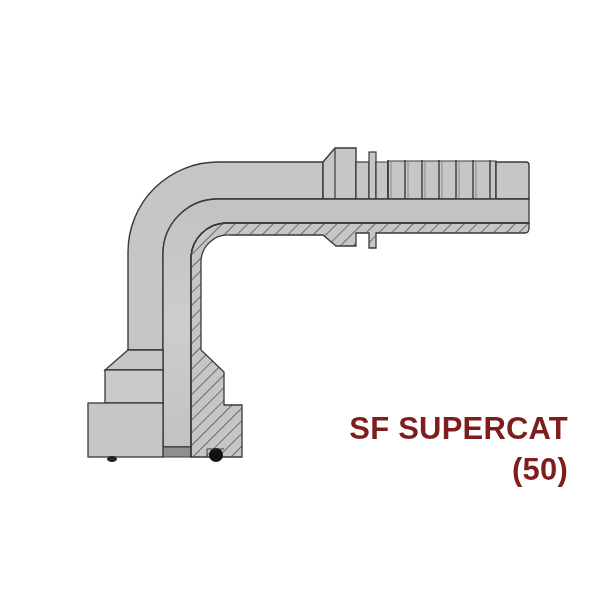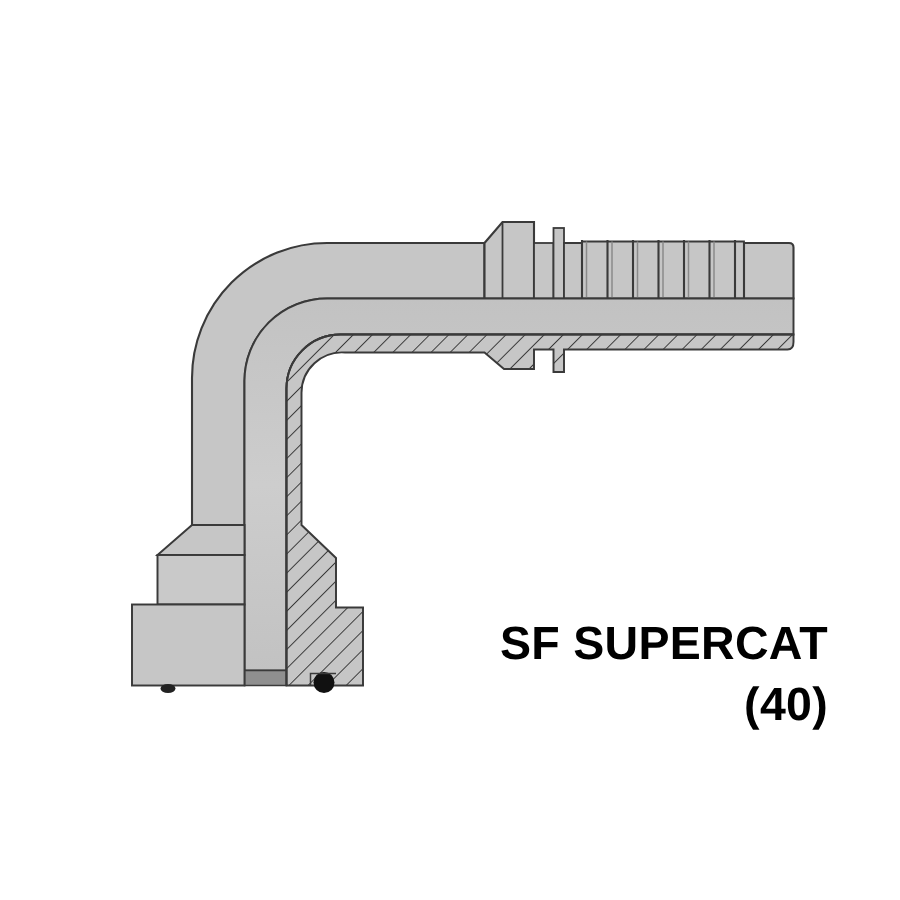--- a/index.html
+++ b/index.html
@@ -1,23 +1,23 @@
 <!DOCTYPE html>
 <html><head>
   <meta charset="utf-8">
   <style>
     html, body { margin: 0; padding: 0; background: #ffffff; }
     body { width: 600px; height: 600px; position: relative; overflow: hidden; }
     #figure { position: absolute; left: 0; top: 0; width: 600px; height: 600px; }
     .label {
       position: absolute;
-      right: 48px;
+      right: 32px;
       font-family: "Liberation Sans", sans-serif;
       font-weight: bold;
-      color: #000000;
+      color: #7f1d1d;
       font-size: 31px;
       line-height: 1;
       text-align: center;
       letter-spacing: 0.2px;
     }
     #label-line1 { top: 413px; }
     #label-line2 { top: 454px; }
   </style>
 </head>
 <body>
@@ -93,13 +93,13 @@
     <rect x="88" y="403" width="75" height="54" fill="#c6c6c6" stroke="#3a3a3a" stroke-width="1.3"></rect>
 
     <ellipse cx="112" cy="459" rx="5" ry="3" fill="#222222"></ellipse>
   </g>
 
   <circle cx="216" cy="455" r="7" fill="#111111"></circle>
   <path d="M207,457 L207,449 L224,449" fill="none" stroke="#3a3a3a" stroke-width="1"></path>
 </svg>
 
 <div class="label" id="label-line1">SF SUPERCAT</div>
-<div class="label" id="label-line2">(40)</div>
+<div class="label" id="label-line2">(50)</div>
 
 </body></html>

